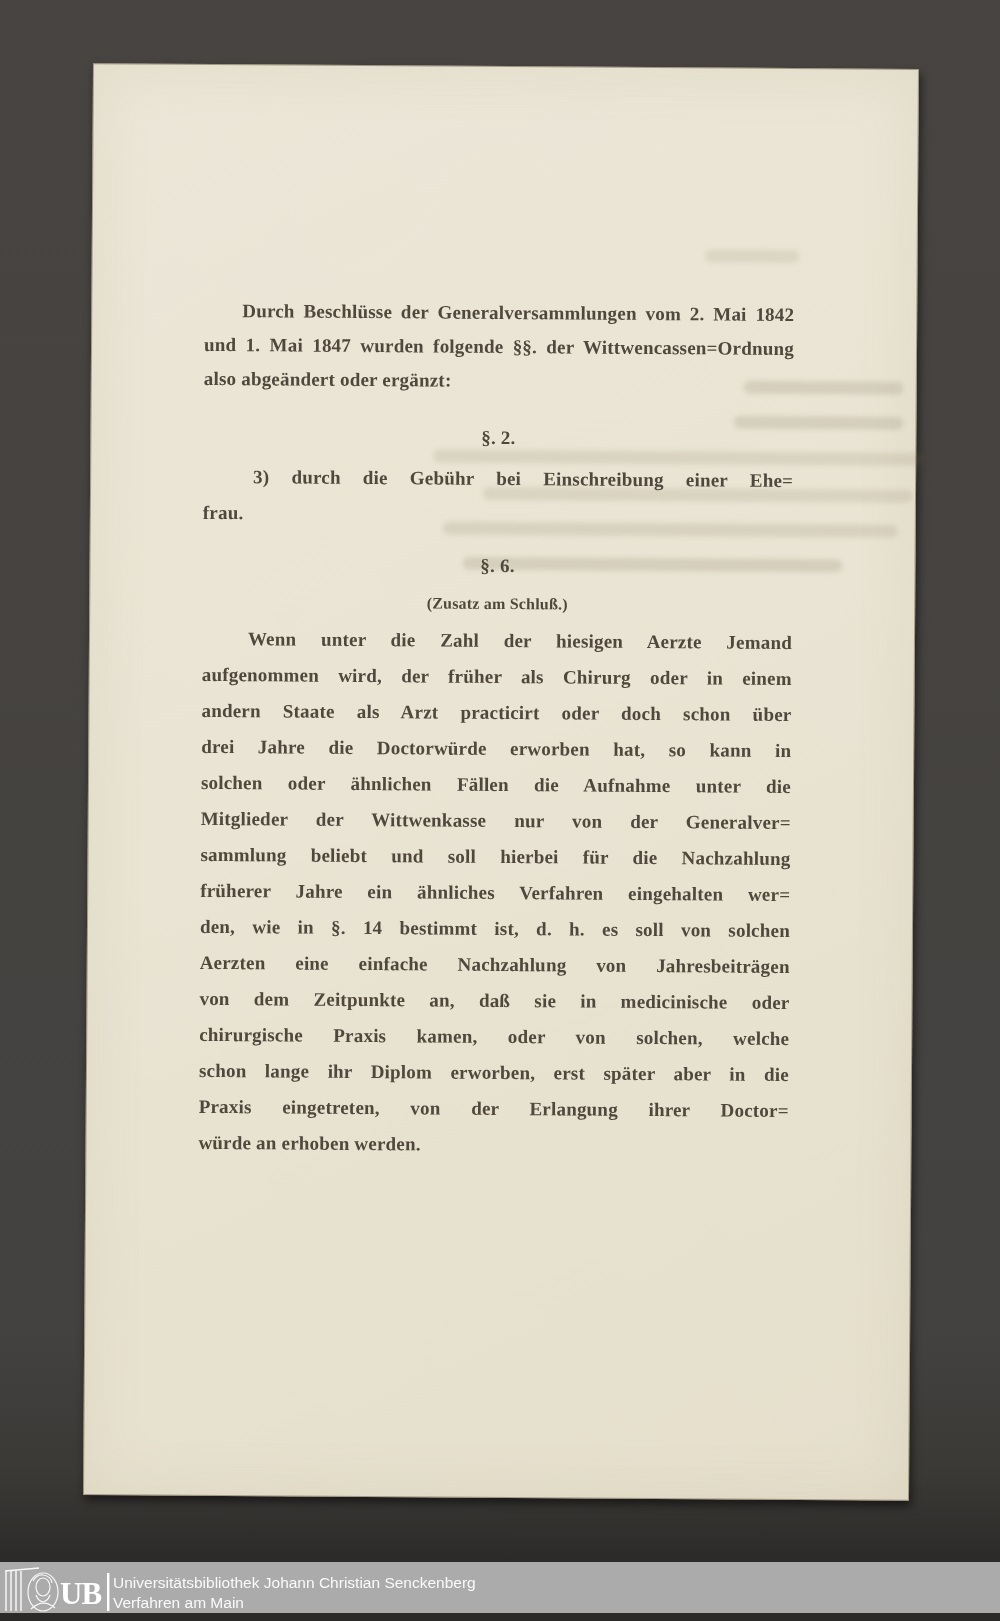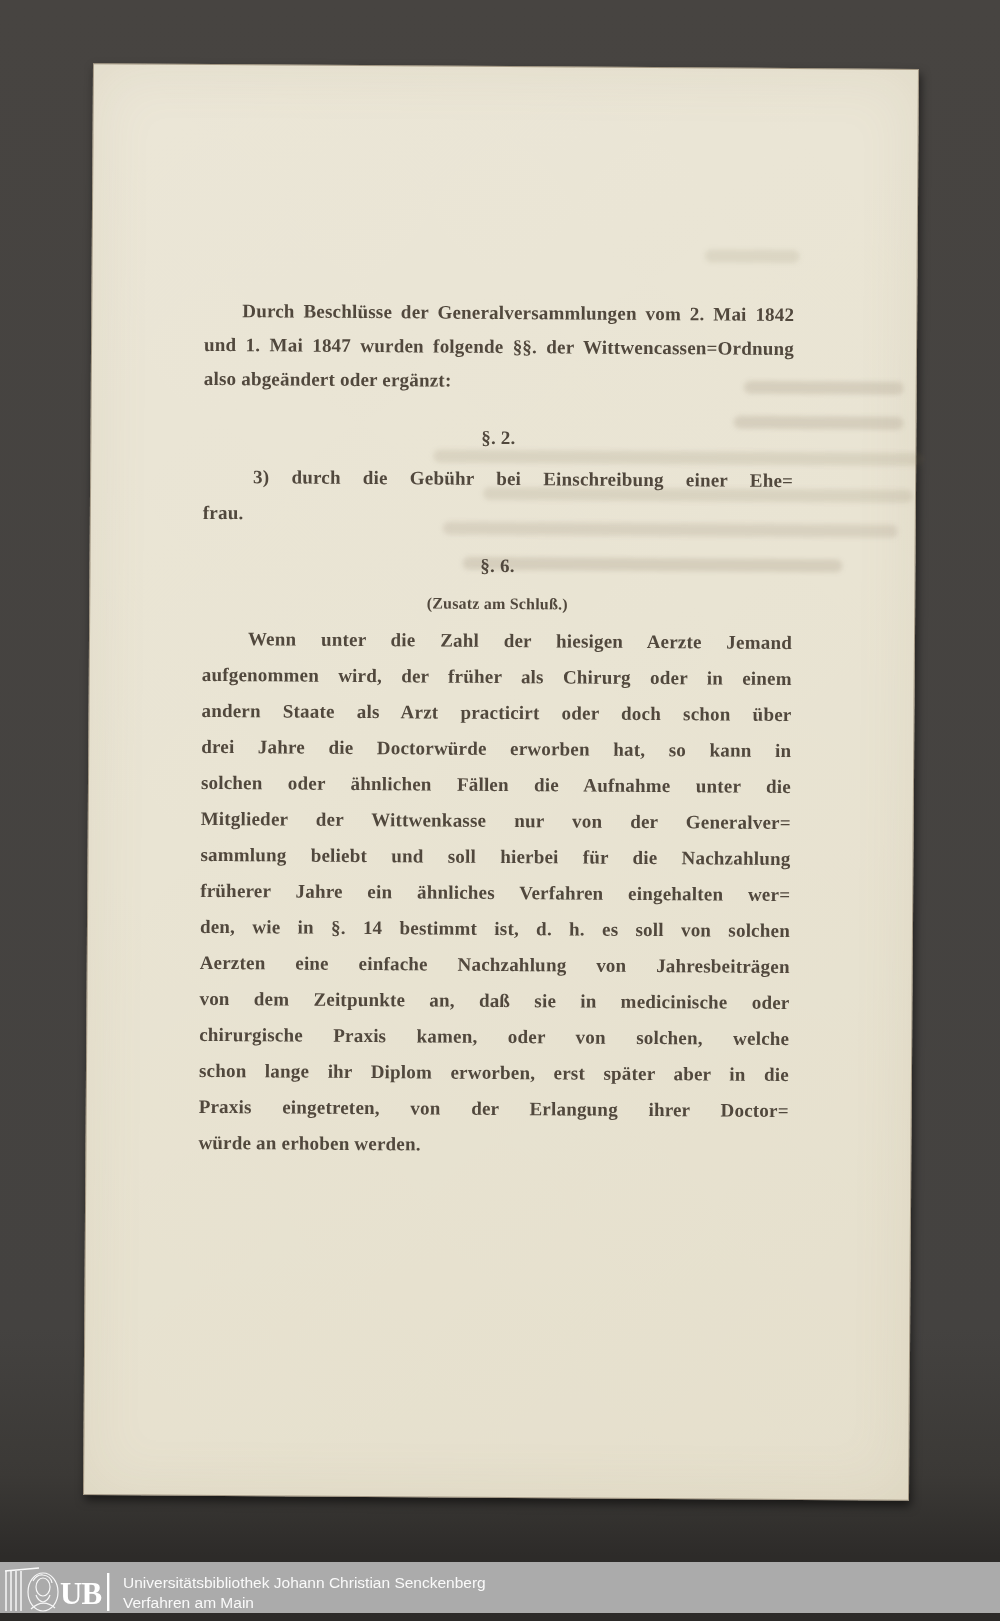--- a/index.html
+++ b/index.html
@@ -35,21 +35,21 @@
   .item3{margin-top:6px;line-height:36px;}
   .item3 .ln-first{text-indent:50px;}
   .h6{margin-top:16px;}
   .subnote{margin-top:8px;line-height:26px;text-align:center;font-size:16px;}
   .bodyp{margin-top:6px;line-height:36px;}
   .bodyp .ln-first{text-indent:46px;}
   
   .footer{position:absolute;left:0;right:0;bottom:8px;height:51px;background:#ababab;
     display:flex;align-items:flex-end;font-family:"Liberation Sans",sans-serif;}
   .footer .logo{margin-left:3px;flex:0 0 auto;display:block;}
-  .orgname{margin-left:10px;color:#fafafa;font-size:15.5px;line-height:20px;font-weight:normal;}
+  .orgname{margin-left:0;color:#fafafa;font-size:15.5px;line-height:20px;font-weight:normal;}
 </style>
 </head>
 <body>
 
 <div class="stage">
 
   <div class="paper">
     <div class="ghost g1"></div>
     <div class="ghost g2"></div>
     <div class="ghost g3"></div>

